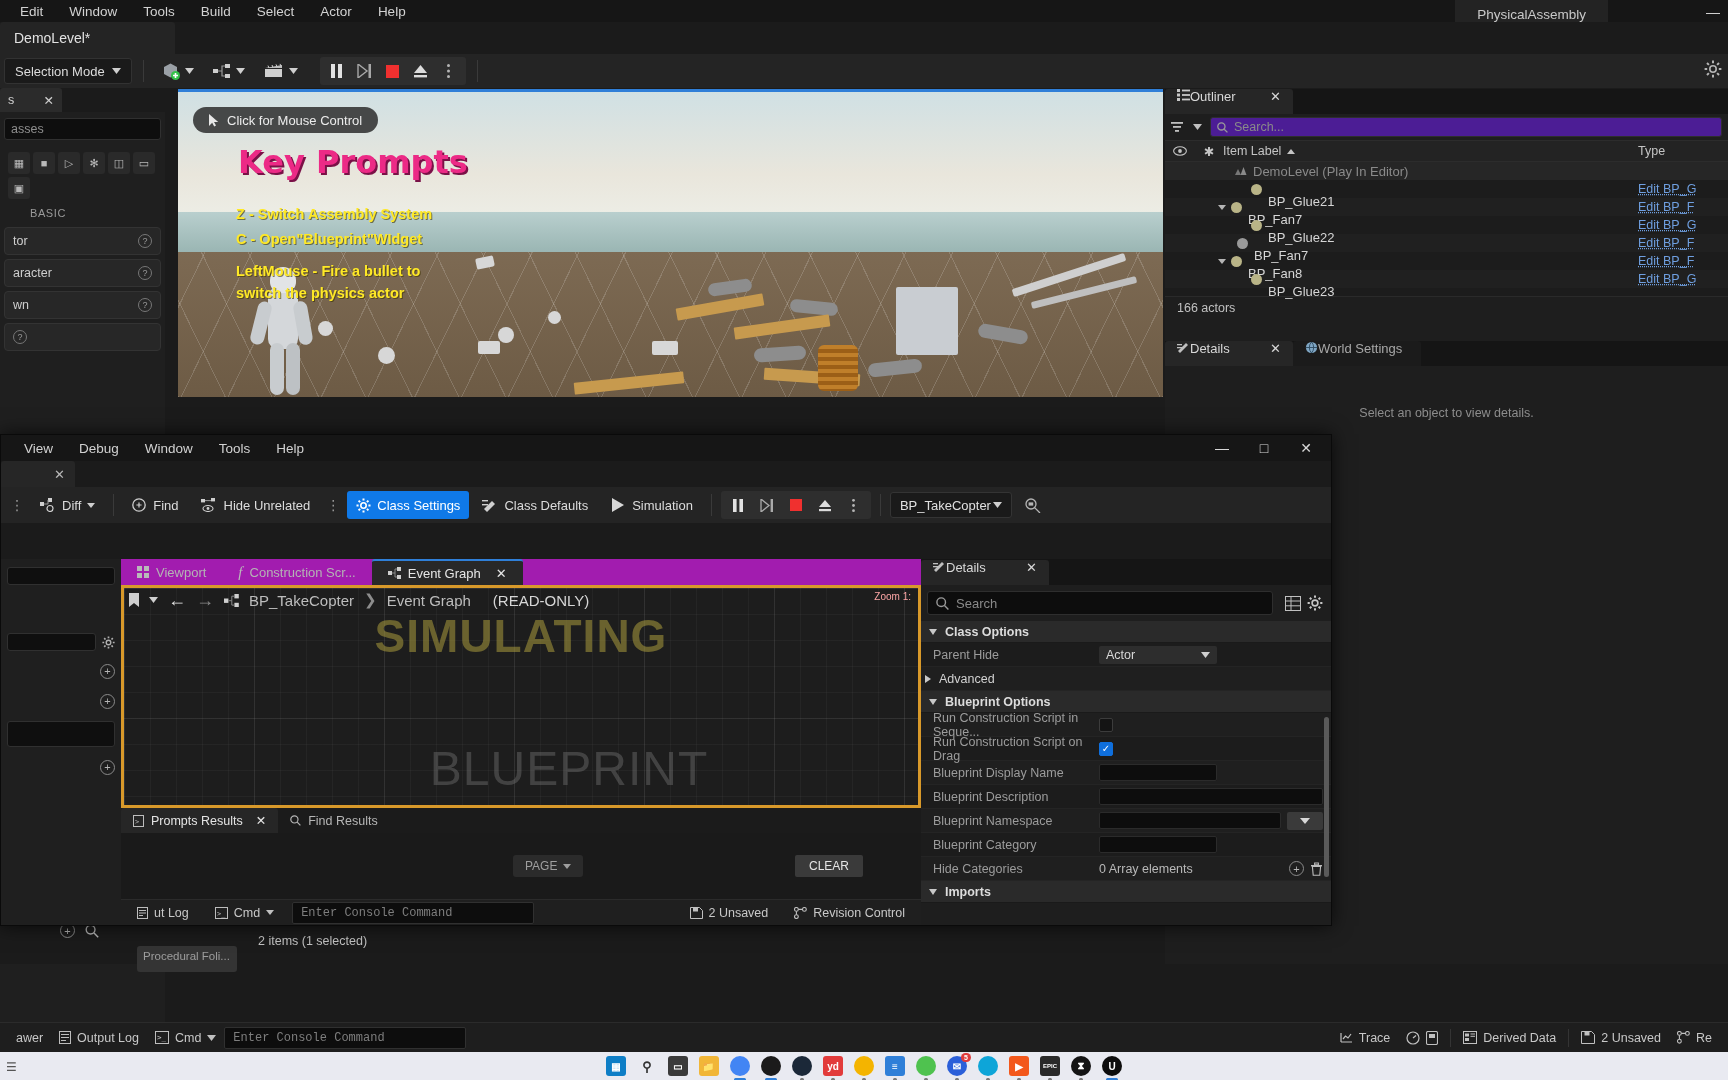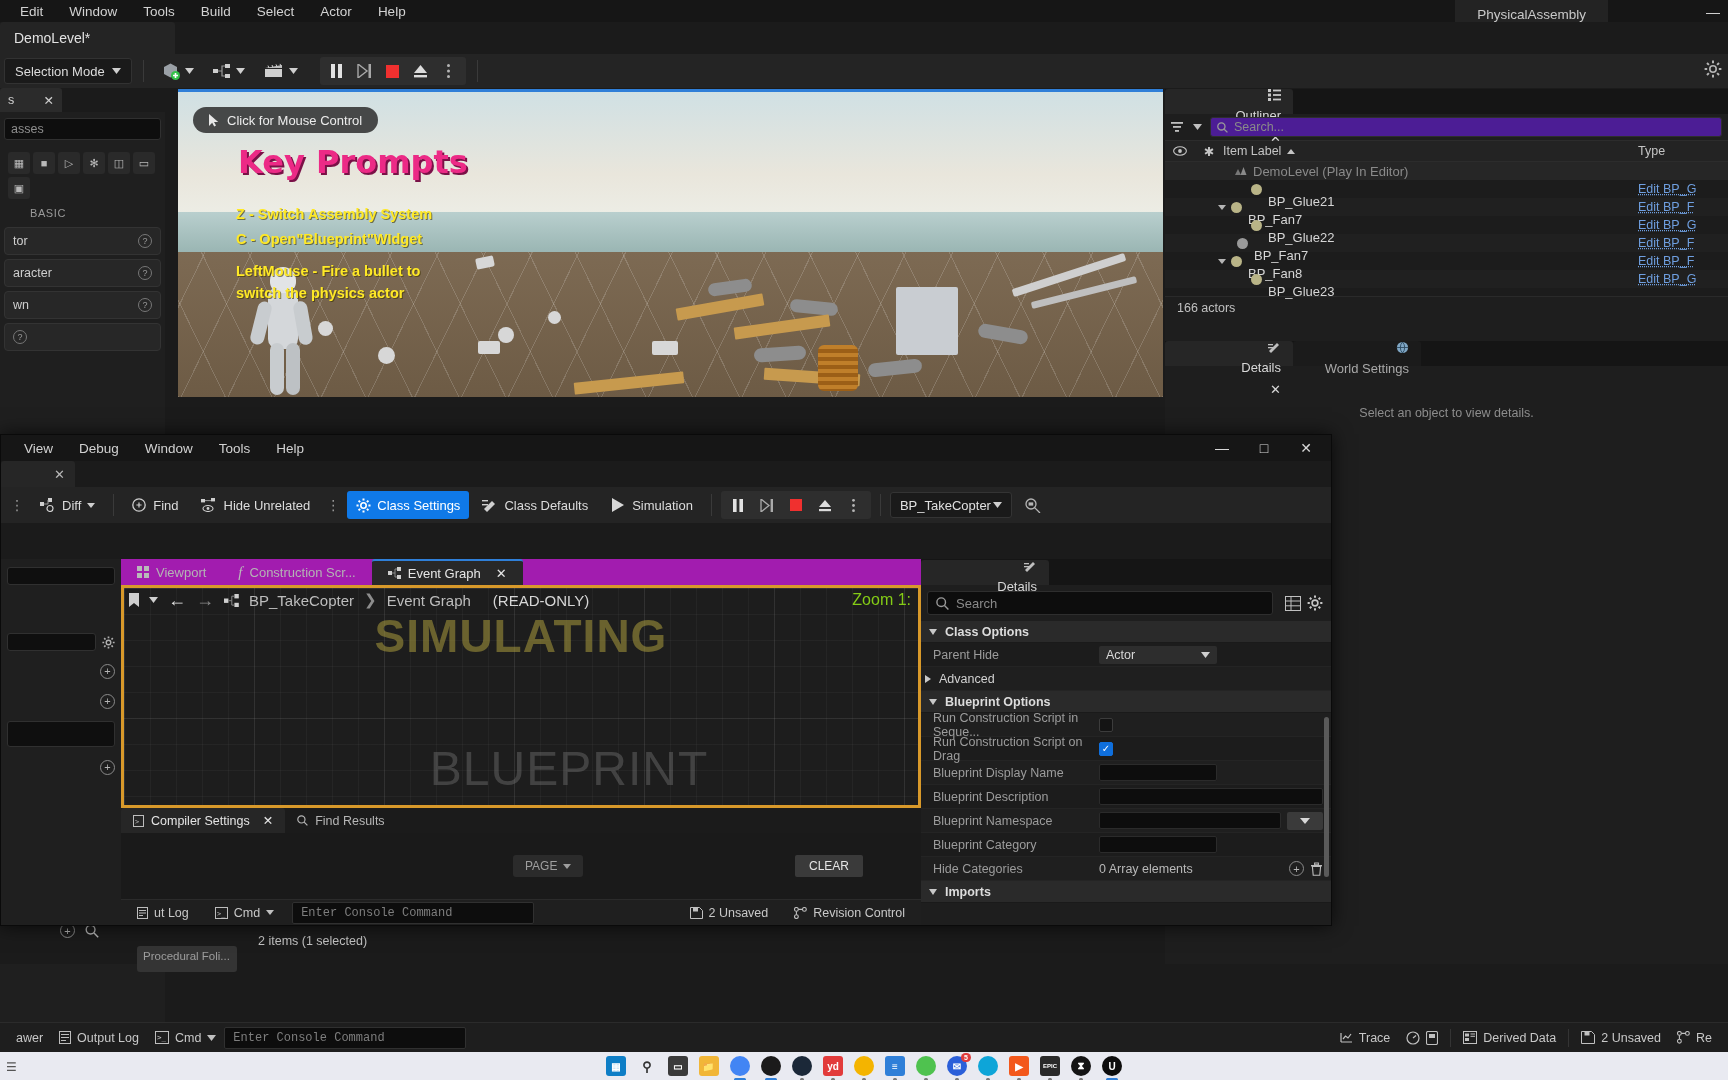--- a/index.html
+++ b/index.html
@@ -76,22 +76,22 @@
     text-shadow:2px 2px 0 #7a1147; font-family:"DejaVu Sans", sans-serif; }
   .kp-line { position:absolute; left:58px; font-size:14.5px; font-weight:bold; color:#ffe926;
     text-shadow:1px 1px 0 rgba(60,50,0,.6); }
   .prop { position:absolute; background:#d7d7d7; border-radius:2px; }
   .prop.dark { background:#8d8d8d; }
   .plank { position:absolute; background:#c79a4e; border-radius:1px; }
 
   
   #outliner { position:absolute; left:1165px; top:89px; right:0; height:258px; background:#1e1e1e; }
   .panel-tabrow { height:25px; background:#151515; display:flex; align-items:flex-end; }
-  .panel-tab { height:25px; background:#262626; display:flex; align-items:flex-end; gap:7px;
-    padding:0 12px; font-size:13px; color:#d8d8d8; border-radius:3px 3px 0 0; min-width:128px;flex-direction:column; }
+  .panel-tab { height:25px; background:#262626; display:flex; align-items:flex-start; 
+    padding:0 12px; font-size:13px; color:#d8d8d8; border-radius:3px 3px 0 0; min-width:128px; }
   .panel-tab.inactive { background:#1b1b1b; color:#a8a8a8; }
   .ol-searchrow { height:26px; display:flex; align-items:center; gap:8px; padding:0 6px; background:#1e1e1e; }
   .ol-search { flex:1; height:20px; background:#4c1d95; border:1px solid #2e2e2e; border-radius:3px;
     display:flex; align-items:center; gap:6px; padding:0 6px; color:#8a8a8a; font-size:12.5px; }
   .ol-head { height:22px; background:#232323; display:flex; align-items:center; font-size:12.5px; color:#c4c4c4;
     border-top:1px solid #2c2c2c; border-bottom:1px solid #2c2c2c; }
   .ol-head .c { display:flex; align-items:center; }
   .ol-rows { font-size:13px; }
   .ol-row { height:18px; display:flex; align-items:center; }
   .ol-row:nth-child(odd) { background:#202020; }
@@ -152,21 +152,21 @@
       #1d1d1d;
     border:3px solid #d8992a;
   }
   .graph-topbar { position:absolute; left:0; top:0; right:0; height:30px; display:flex; align-items:center;
     gap:10px; padding:0 8px; font-size:15px; color:#d2d2d2; }
   .bookmark { width:10px; height:14px; background:#cfcfcf; clip-path:polygon(0 0,100% 0,100% 100%,50% 72%,0 100%); }
   .nav-arrow { font-size:18px; color:#e2e2e2; }
   .nav-arrow.dim { color:#8a8a8a; }
   .crumb { color:#bdbdbd; }
   .readonly { color:#d6d6d6; }
-  .zoomlabel { position:absolute; right:10px; top:6px; font-size:16px; color:#84cc16; }
+  .zoomlabel { position:absolute; right:10px; top:6px; font-size:10px; color:#fca5a5; }
   .wm1 { position:absolute; left:50%; top:24px; transform:translateX(-50%); font-size:46px; font-weight:bold;
     color:rgba(170,155,60,.55); letter-spacing:1px; white-space:nowrap; }
   .wm2 { position:absolute; left:50%; top:156px; transform:translateX(-50%); font-size:48px; font-weight:normal;
     color:rgba(120,120,120,.42); letter-spacing:1px; white-space:nowrap;margin-left:48px; }
   .bp-bottabs { height:25px; background:#1b1b1b; display:flex; align-items:flex-end; }
   .btab { height:25px; display:flex; align-items:center; gap:7px; padding:0 12px; font-size:12.5px; color:#b6b6b6; }
   .btab.active { background:#262626; color:#e4e4e4; border-radius:3px 3px 0 0; }
   .bp-results { height:66px; background:#1a1a1a; position:relative; }
   .pagebtn { position:absolute; left:392px; top:22px; height:22px; background:#2b2b2b; border-radius:3px;
     display:flex; align-items:center; gap:6px; padding:0 12px; font-size:12px; color:#9e9e9e; }
@@ -830,21 +830,21 @@
       </div>
 
       <div class="bp-bottabs">
         <div class="btab active">
           <span class="ic">
             <svg width="11" height="12" viewBox="0 0 11 12">
                 <rect x="0.5" y="0.5" width="10" height="11" fill="none" stroke="#bdbdbd"></rect>
                 <text x="2" y="8.5" font-size="7" fill="#bdbdbd" font-family="monospace">&gt;</text>
               </svg>
           </span>
-          <span>Compiler Settings</span>
+          <span>Prompts Results</span>
           <span style="margin-left:6px">✕</span>
         </div>
         <div class="btab">
           <span class="ic">
             <svg width="11" height="11" viewBox="0 0 11 11">
                 <circle cx="4.4" cy="4.4" r="3.6" fill="none" stroke="#b6b6b6" stroke-width="1.2"></circle>
                 <path d="M7.2 7.2 L10.4 10.4" stroke="#b6b6b6" stroke-width="1.2"></path>
               </svg>
           </span>
           <span>Find Results</span>

